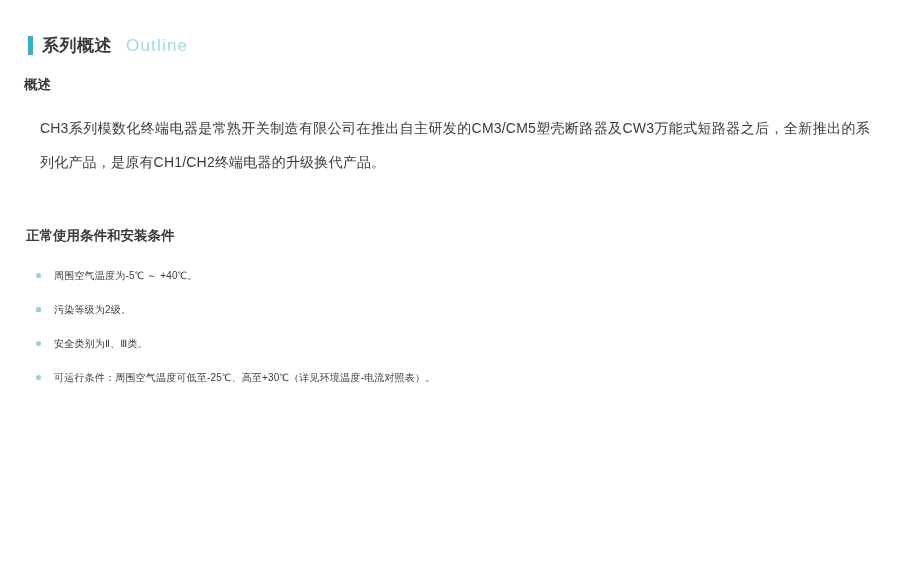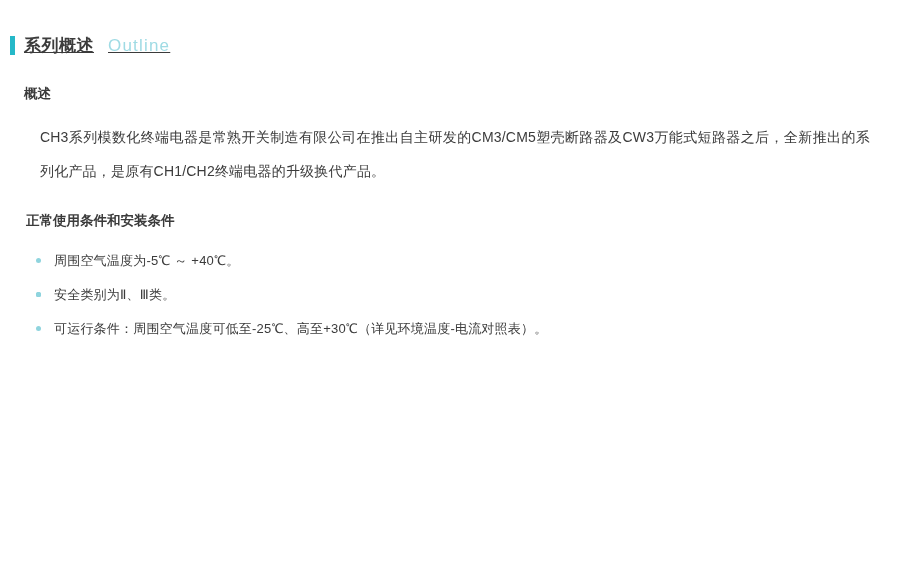--- a/index.html
+++ b/index.html
@@ -19,22 +19,21 @@
     width: 900px;
     height: 580px;
     box-sizing: border-box;
     padding: 0;
   }
 
   
   .section-header {
     display: flex;
     align-items: center;
-    margin: 36px 0 0 10px;
-    text-decoration: underline;
+    margin: 36px 0 0 28px;
   }
   .section-bar {
     width: 5px;
     height: 19px;
     background: #25b8c8;
     margin-right: 9px;
     flex: 0 0 auto;
   }
   .section-title-cn {
     font-size: 17px;
@@ -50,24 +49,24 @@
     letter-spacing: 1.2px;
     line-height: 1;
   }
 
   
   .sub-heading {
     font-size: 13.5px;
     font-weight: bold;
     color: #3b3b3b;
     margin-left: 24px;
-    margin-top: 30px;
+    margin-top: 21px;
   }
   .sub-heading.second {
-    margin-top: 24px;
+    margin-top: 48px;
     margin-left: 26px;
   }
 
   
   .paragraph {
     margin: 17px 30px 0 40px;
     font-size: 14px;
     line-height: 34px;
     color: #3b3b3b;
     text-align: justify;
@@ -77,21 +76,21 @@
   
   .bullet-list {
     list-style: none;
     margin: 14px 0 0 0;
     padding: 0;
   }
   .bullet-item {
     position: relative;
     margin: 0 30px 0 36px;
     padding-left: 18px;
-    font-size: 13px;
+    font-size: 10px;
     line-height: 34px;
     color: #3b3b3b;
     letter-spacing: 0.2px;
     text-align: justify;
   }
   .bullet-dot {
     position: absolute;
     left: 0;
     top: 14px;
     width: 5px;
@@ -123,20 +122,24 @@
       <span>周围空气温度为-5℃ ～ +40℃。</span>
     </li>
     <li class="bullet-item">
       <span class="bullet-dot"></span>
     </li>
     <li class="bullet-item">
       <span class="bullet-dot"></span>
     </li>
     <li class="bullet-item">
       <span class="bullet-dot"></span>
+      <span>污染等级为2级。</span>
+    </li>
+    <li class="bullet-item">
+      <span class="bullet-dot"></span>
       <span>安全类别为Ⅱ、Ⅲ类。</span>
     </li>
     <li class="bullet-item">
       <span class="bullet-dot"></span>
       <span>可运行条件：周围空气温度可低至-25℃、高至+30℃（详见环境温度-电流对照表）。</span>
     </li>
   </ul>
 
 </div>
 

